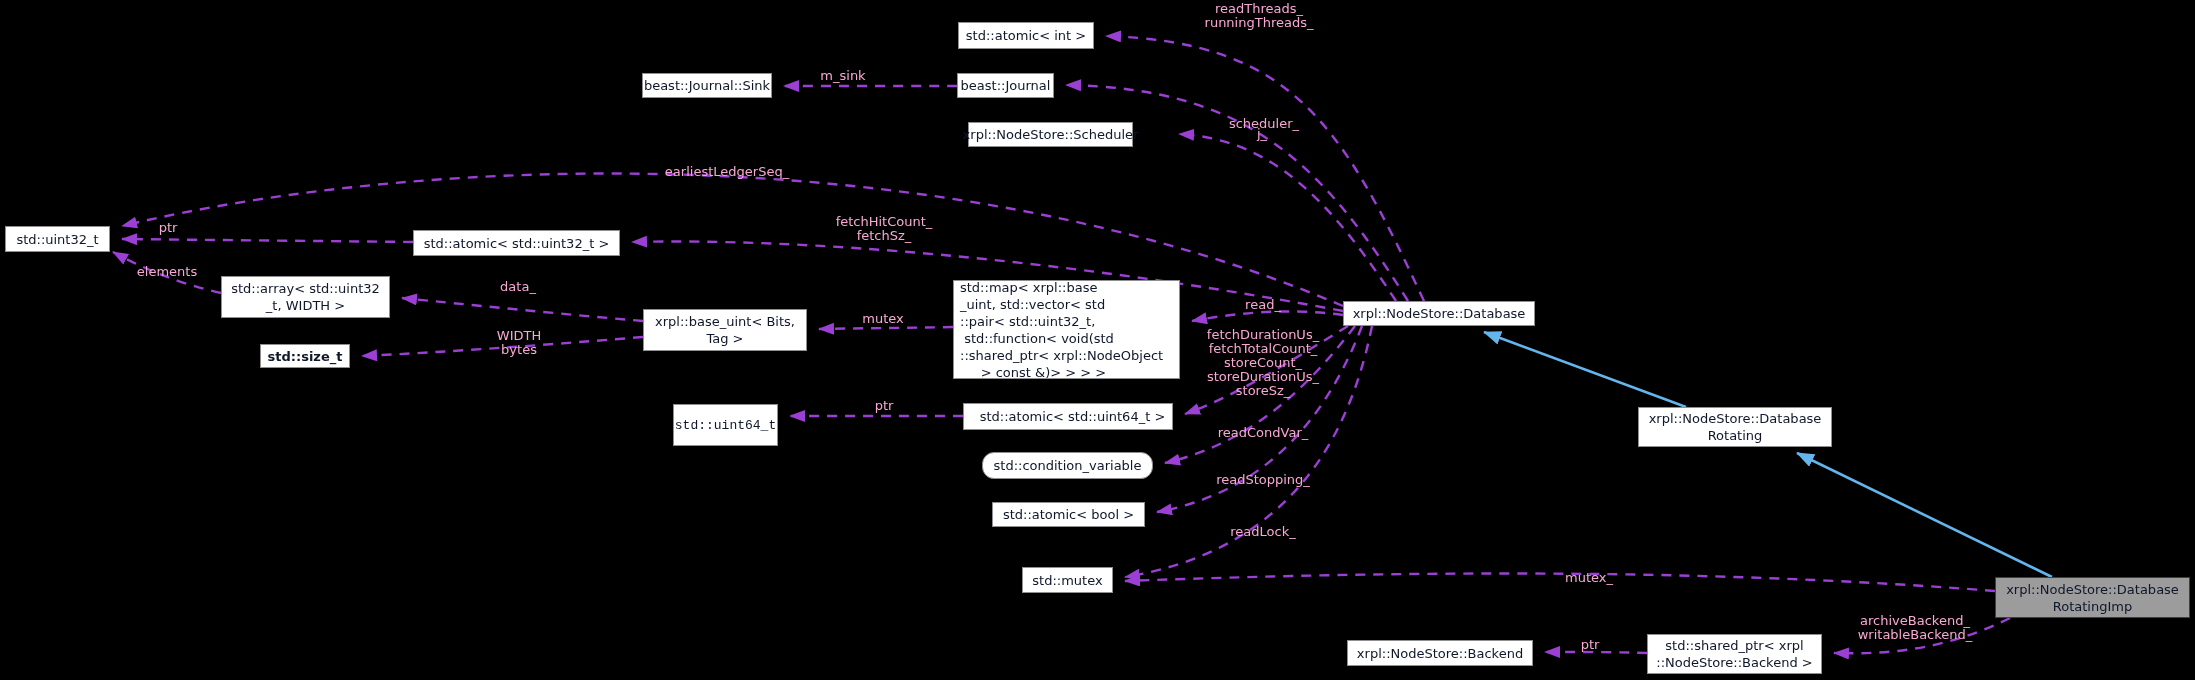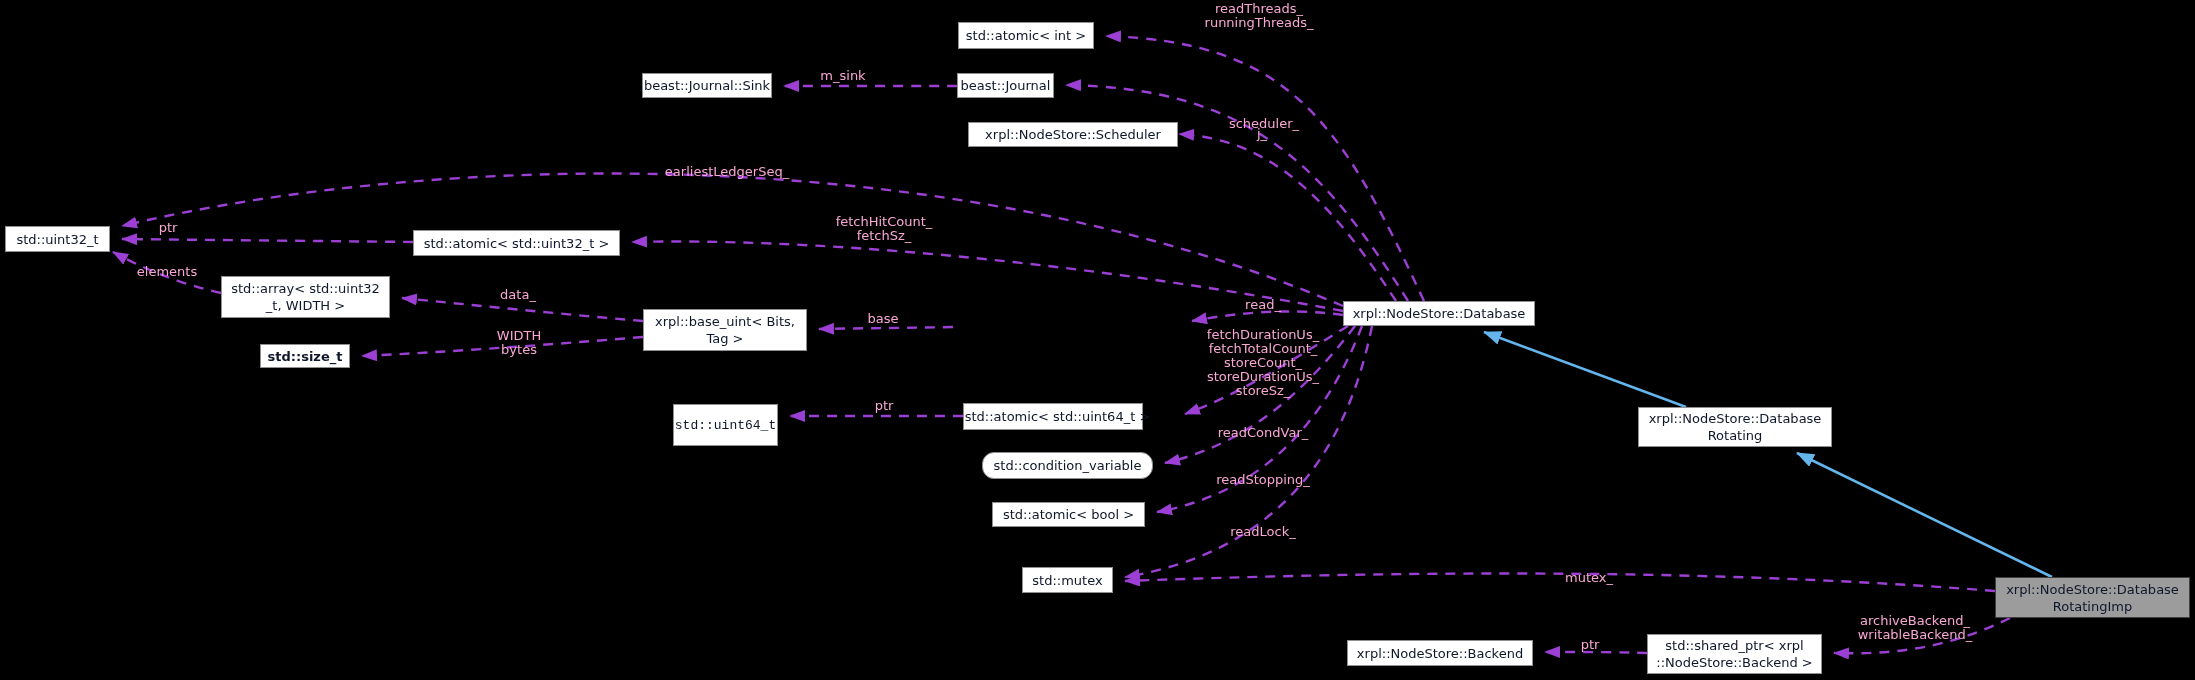--- a/index.html
+++ b/index.html
@@ -81,31 +81,37 @@
 
     <g stroke="#63b5ec" stroke-width="2.6" fill="none">
       <path d="M1686,407 L1484,332" marker-end="url(#arrow-blue)"></path>
       <path d="M2052,577 L1797,453" marker-end="url(#arrow-blue)"></path>
     </g>
   </svg>
 
   <div class="node" style="left:958px;top:22px;width:136px;height:27px;">std::atomic&lt; int &gt;</div>
   <div class="node" style="left:642px;top:73px;width:130px;height:25px;">beast::Journal::Sink</div>
   <div class="node" style="left:957px;top:73px;width:97px;height:25px;">beast::Journal</div>
-  <div class="node" style="left:968px;top:122px;width:210px;height:25px;text-align:right;">xrpl::NodeStore::Scheduler</div>
+  <div class="node" style="left:968px;top:122px;width:165px;height:25px;text-align:right;">xrpl::NodeStore::Scheduler</div>
   <div class="node" style="left:5px;top:226px;width:105px;height:26px;">std::uint32_t</div>
   <div class="node" style="left:413px;top:230px;width:207px;height:26px;">std::atomic&lt; std::uint32_t &gt;</div>
   <div class="node" style="left:221px;top:276px;width:169px;height:42px;">std::array&lt; std::uint32
 _t, WIDTH &gt;</div>
   <div class="node" style="left:260px;top:344px;width:90px;height:24px;font-weight:bold;">std::size_t</div>
   <div class="node" style="left:643px;top:309px;width:164px;height:42px;">xrpl::base_uint&lt; Bits,
 Tag &gt;</div>
+  <div class="node left" style="left:953px;top:280px;width:227px;height:99px;">std::map&lt; xrpl::base
+_uint, std::vector&lt; std
+::pair&lt; std::uint32_t,
+ std::function&lt; void(std
+::shared_ptr&lt; xrpl::NodeObject
+     &gt; const &amp;)&gt; &gt; &gt; &gt;</div>
   <div class="node" style="left:1343px;top:301px;width:192px;height:25px;">xrpl::NodeStore::Database</div>
   <div class="node" style="left:673px;top:404px;width:105px;height:42px;font-family:Liberation Mono, monospace;">std::uint64_t</div>
-  <div class="node" style="left:963px;top:403px;width:180px;height:27px;padding-left:15px;">std::atomic&lt; std::uint64_t &gt;</div>
+  <div class="node" style="left:963px;top:403px;width:210px;height:27px;padding-left:15px;">std::atomic&lt; std::uint64_t &gt;</div>
   <div class="node" style="left:982px;top:452px;width:171px;height:27px;border-radius:12px;">std::condition_variable</div>
   <div class="node" style="left:992px;top:502px;width:153px;height:25px;">std::atomic&lt; bool &gt;</div>
   <div class="node" style="left:1022px;top:567px;width:91px;height:26px;">std::mutex</div>
   <div class="node" style="left:1638px;top:407px;width:194px;height:40px;">xrpl::NodeStore::Database
 Rotating</div>
   <div class="node highlight" style="left:1995px;top:577px;width:195px;height:41px;">xrpl::NodeStore::Database
 RotatingImp</div>
   <div class="node" style="left:1347px;top:640px;width:186px;height:26px;">xrpl::NodeStore::Backend</div>
   <div class="node" style="left:1647px;top:634px;width:175px;height:40px;">std::shared_ptr&lt; xrpl
 ::NodeStore::Backend &gt;</div>
@@ -113,24 +119,24 @@
   <div class="edge-label" style="left:1259px;top:2px;">readThreads_
 runningThreads_</div>
   <div class="edge-label" style="left:843px;top:69px;">m_sink</div>
   <div class="edge-label" style="left:1262px;top:80px;margin-top:47px;">j_</div>
   <div class="edge-label" style="left:1264px;top:117px;">scheduler_</div>
   <div class="edge-label" style="left:727px;top:165px;">earliestLedgerSeq_</div>
   <div class="edge-label" style="left:884px;top:215px;">fetchHitCount_
 fetchSz_</div>
   <div class="edge-label" style="left:168px;top:221px;">ptr</div>
   <div class="edge-label" style="left:167px;top:265px;">elements</div>
-  <div class="edge-label" style="left:518px;top:288px;">data_</div>
+  <div class="edge-label" style="left:518px;top:280px;">data_</div>
   <div class="edge-label" style="left:519px;top:322px;margin-top:7px;">WIDTH
 bytes</div>
-  <div class="edge-label" style="left:883px;top:312px;">base</div>
+  <div class="edge-label" style="left:883px;top:312px;">mutex</div>
   <div class="edge-label" style="left:1263px;top:298px;">read_</div>
   <div class="edge-label" style="left:1263px;top:328px;">fetchDurationUs_
 fetchTotalCount_
 storeCount_
 storeDurationUs_
 storeSz_</div>
   <div class="edge-label" style="left:1263px;top:426px;">readCondVar_</div>
   <div class="edge-label" style="left:1263px;top:473px;">readStopping_</div>
   <div class="edge-label" style="left:1263px;top:525px;">readLock_</div>
   <div class="edge-label" style="left:1589px;top:571px;">mutex_</div>

